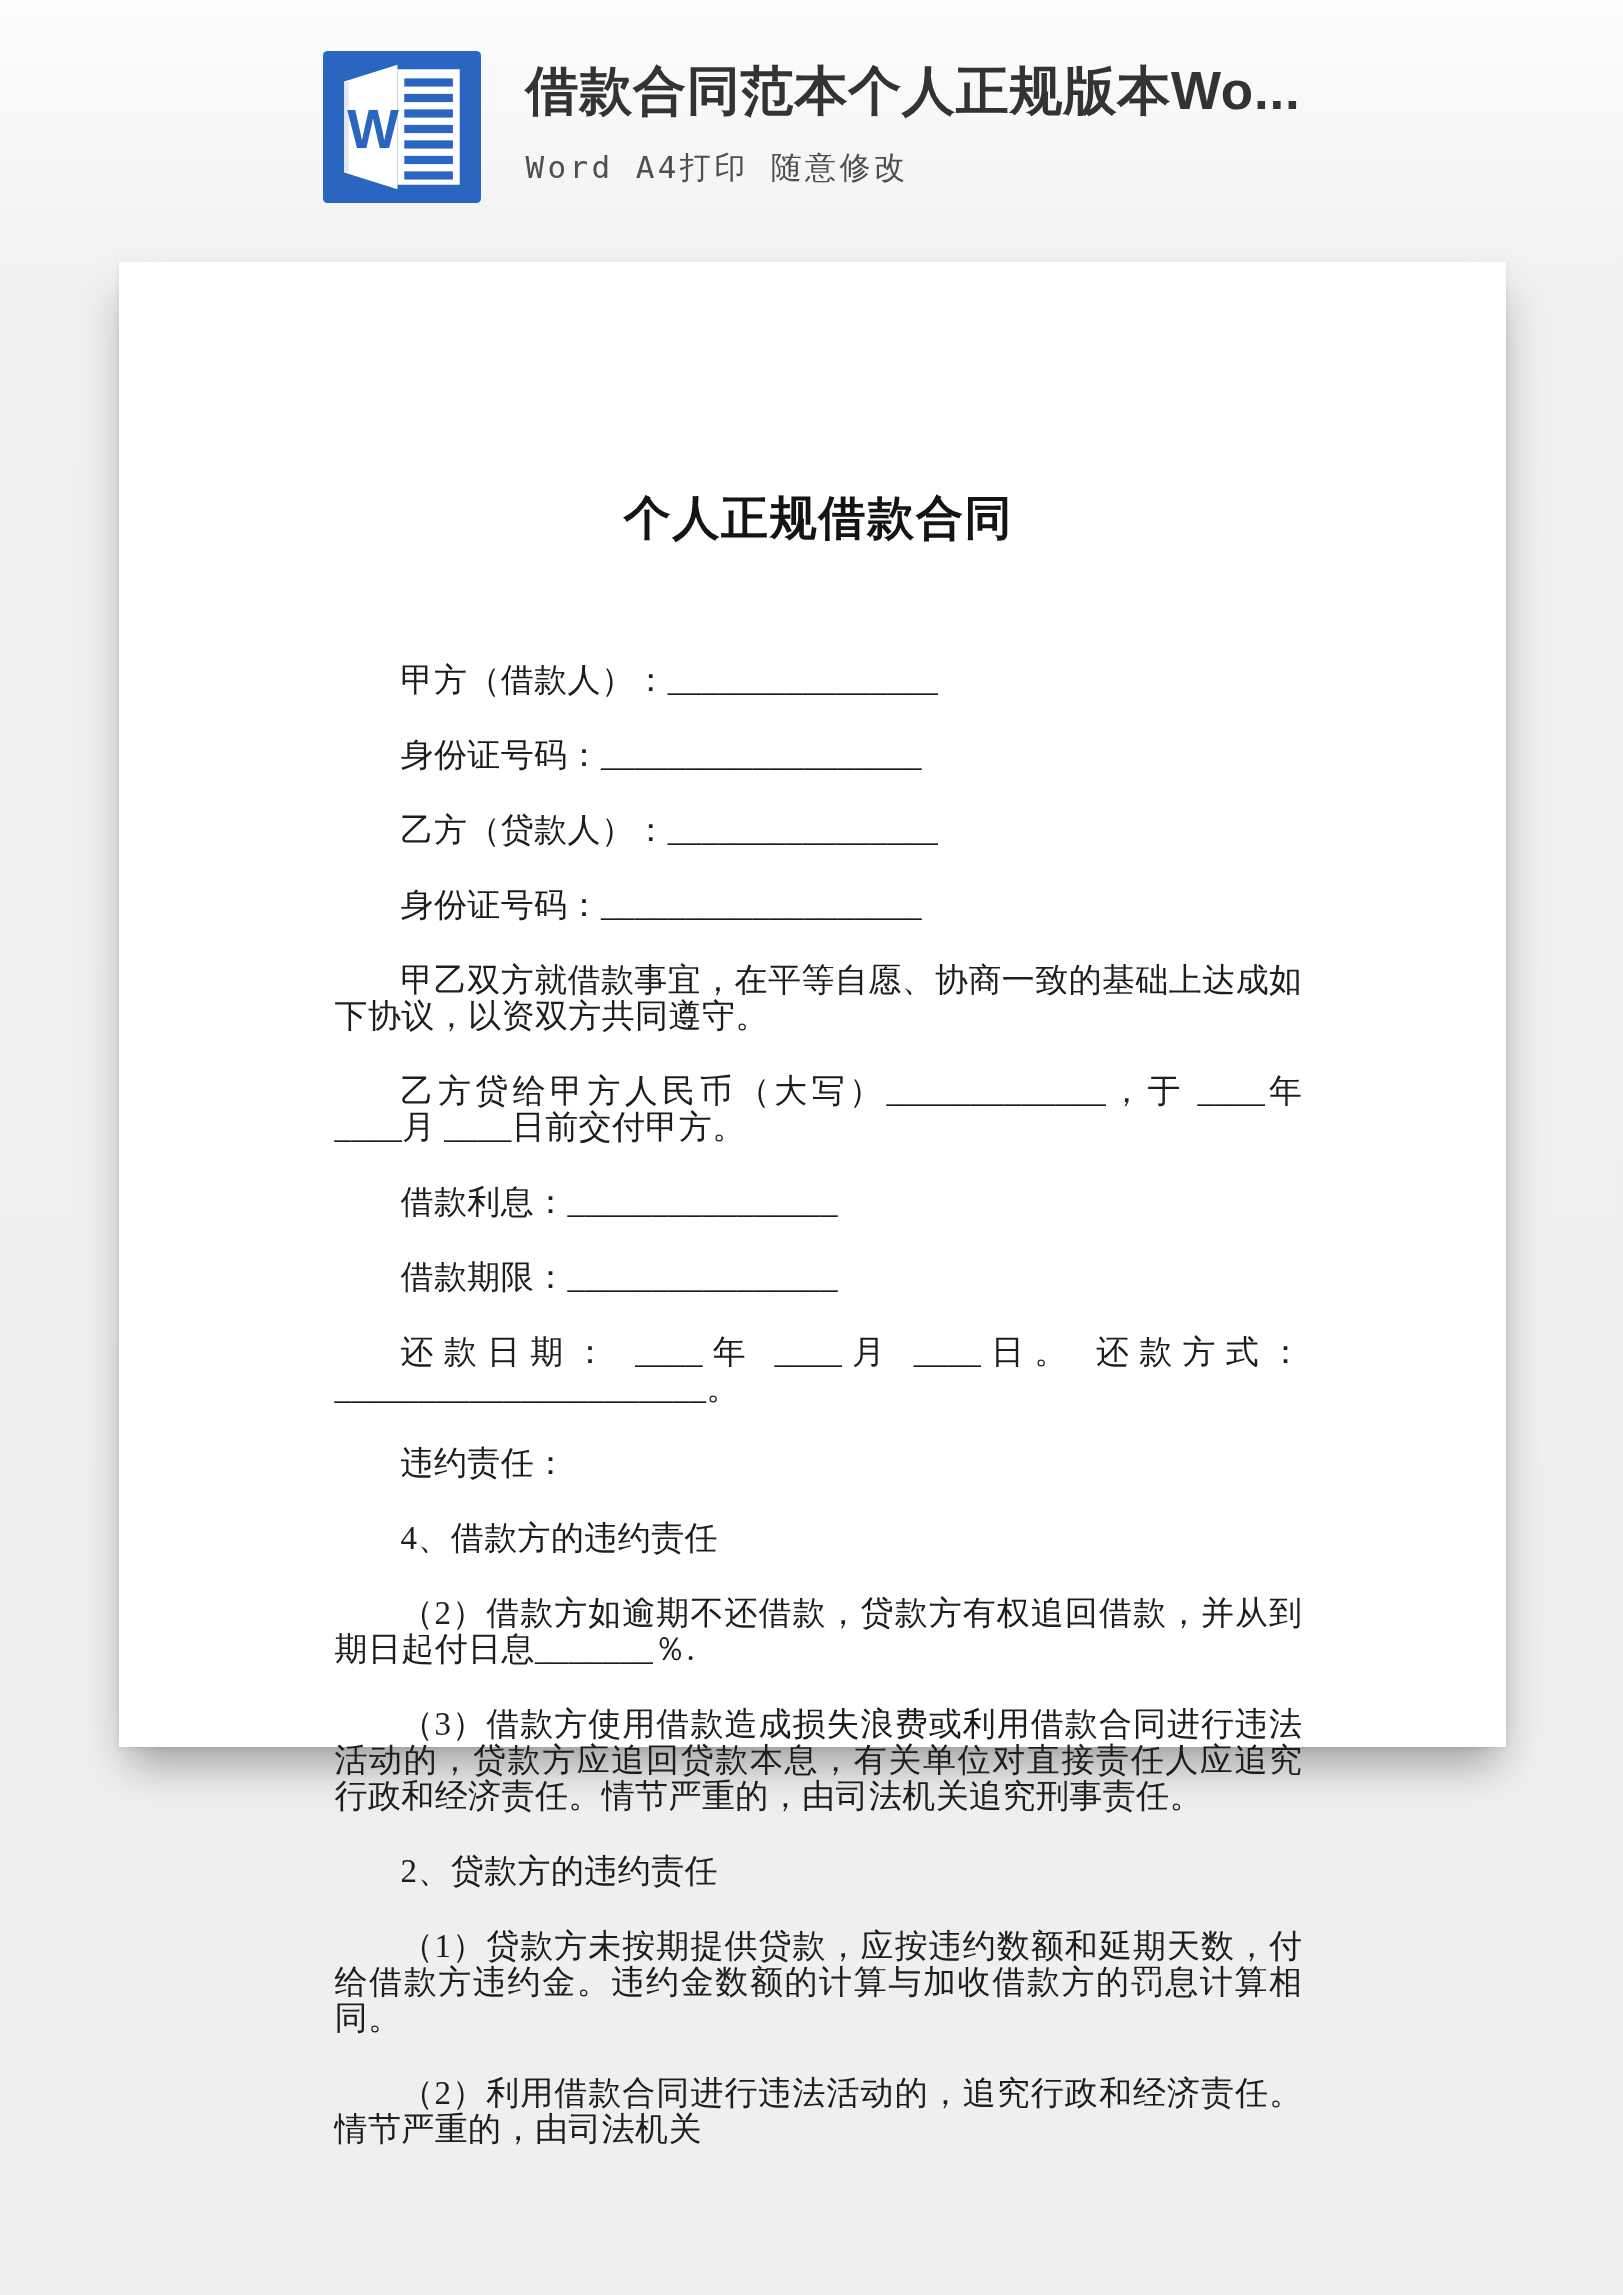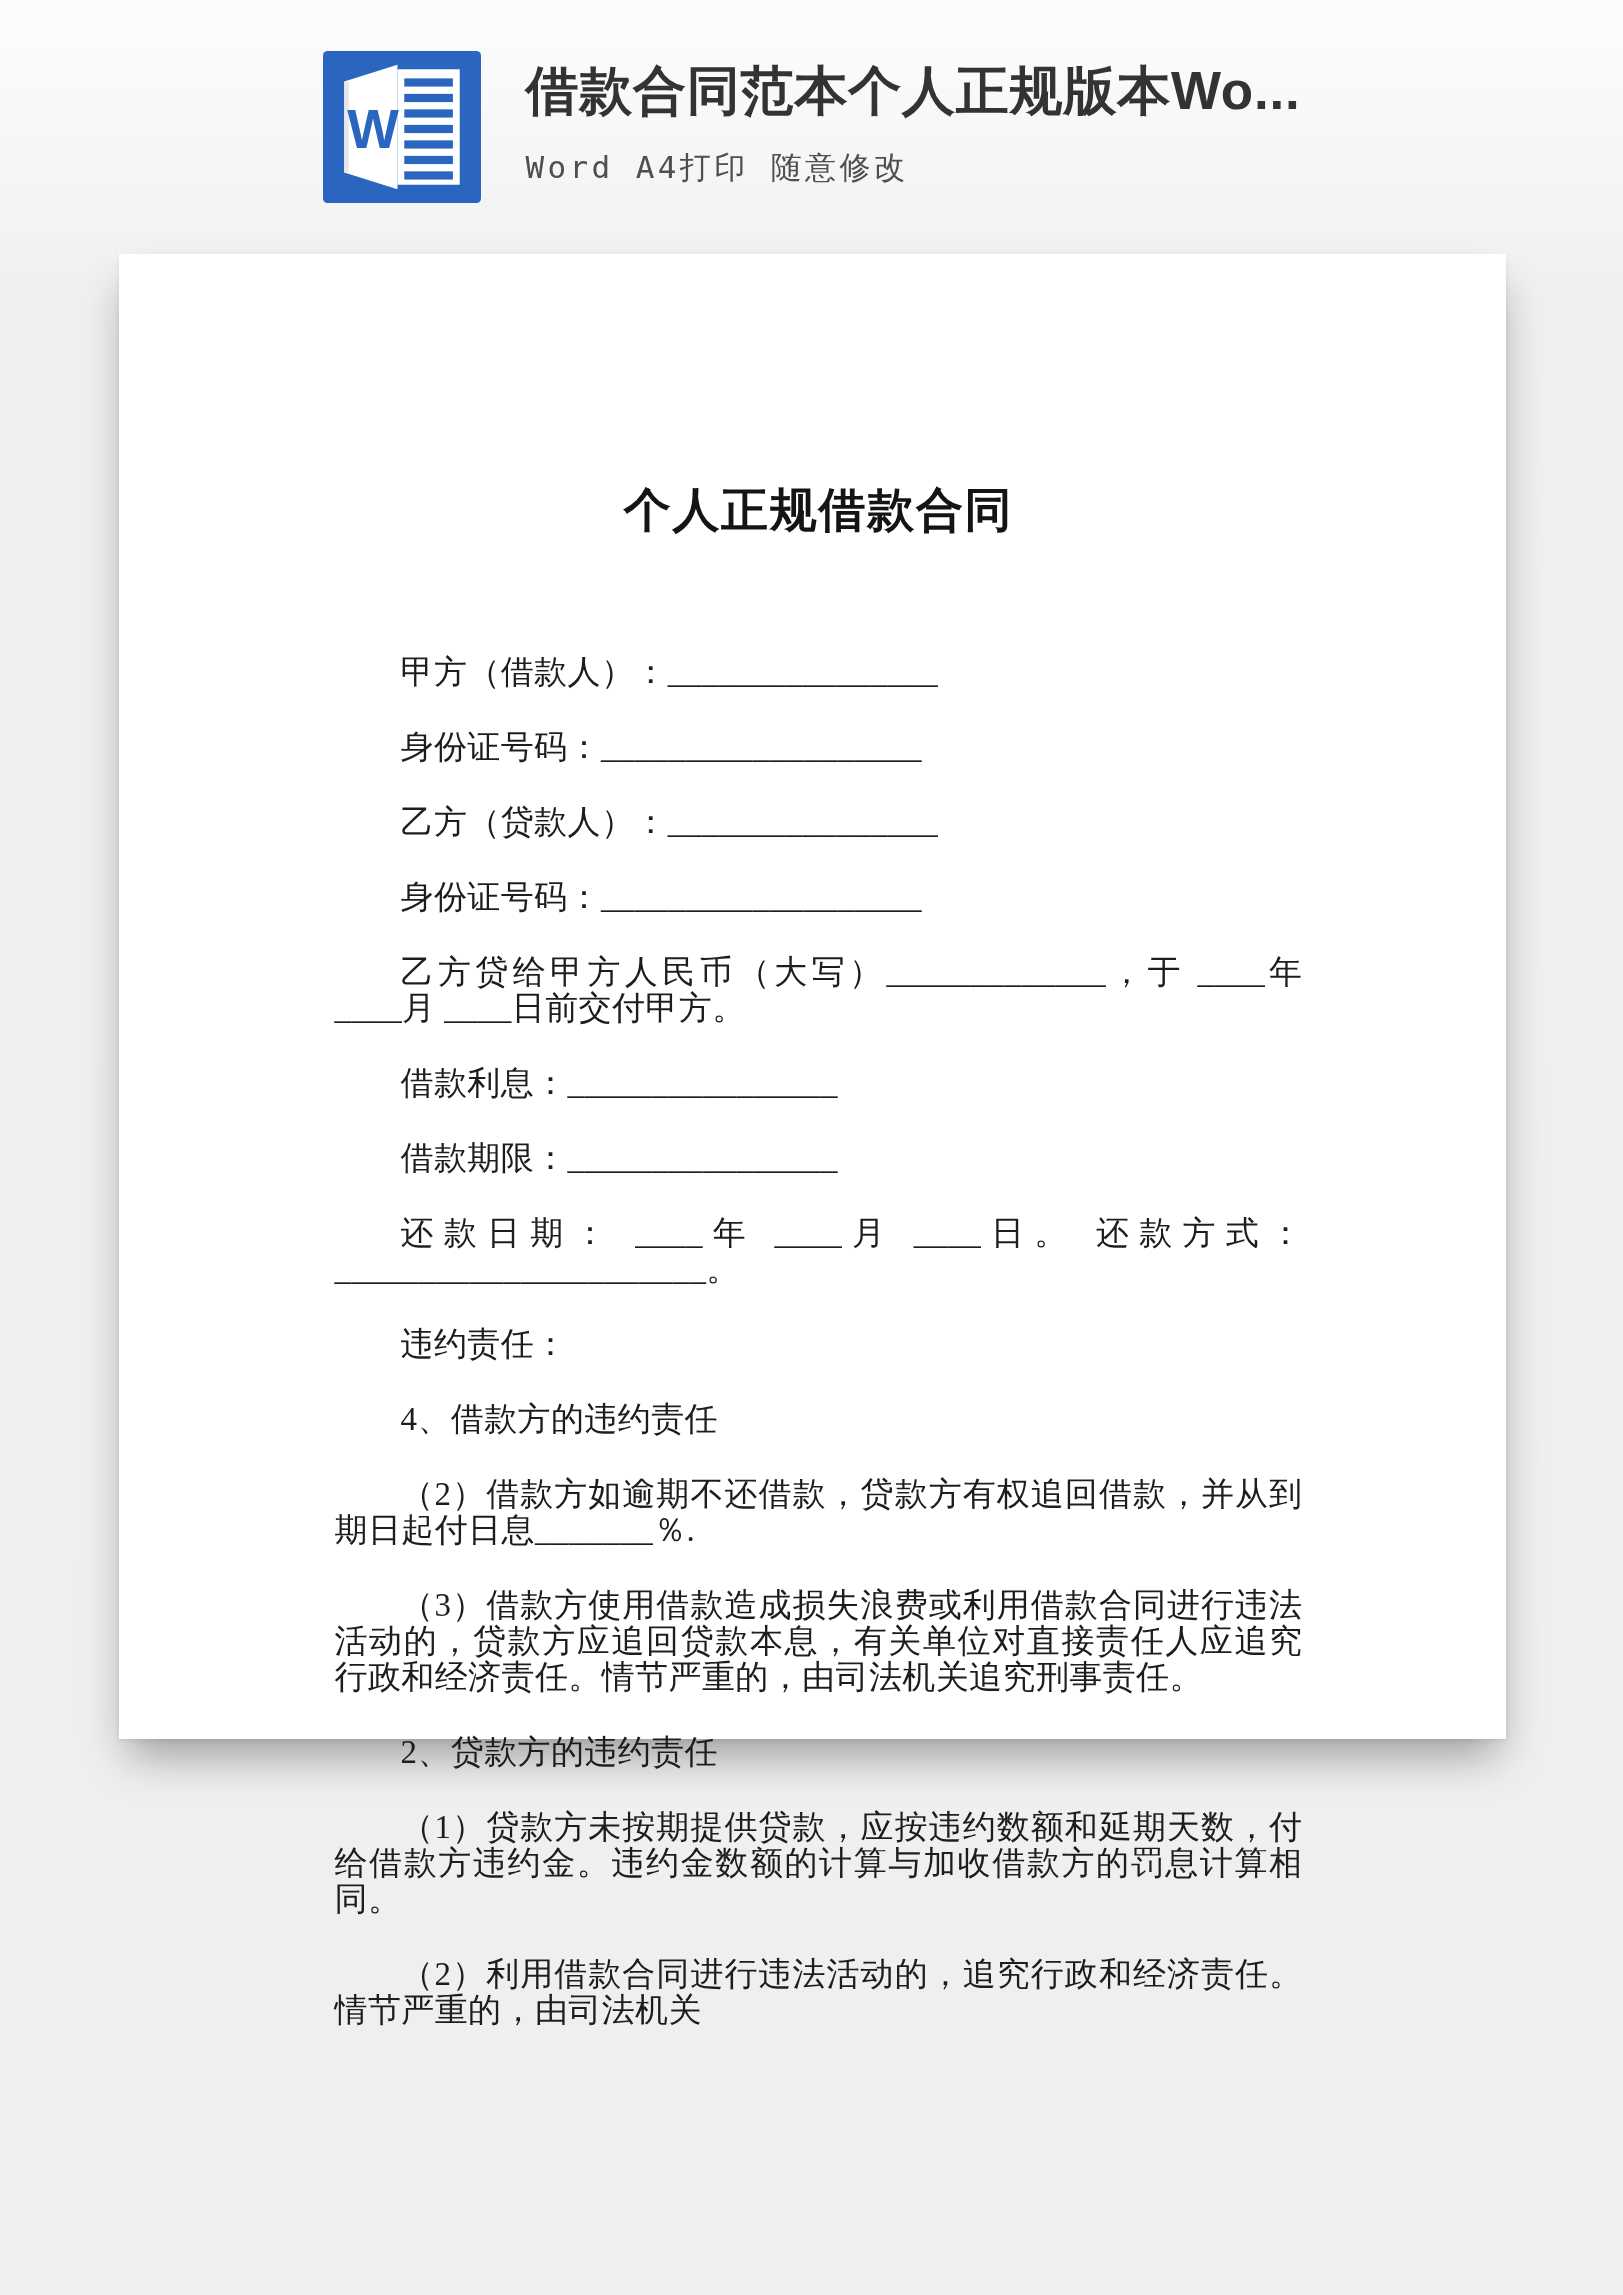--- a/index.html
+++ b/index.html
@@ -36,21 +36,21 @@
     font-size: 31px;
     line-height: 34px;
     color: #4f4f4f;
     letter-spacing: 3.4px;
   }
 
   
   .page {
     width: 1387px;
     height: 1485px;
-    margin: 4px auto;
+    margin: 12px auto;
     background: #ffffff;
     box-sizing: border-box;
     padding: 230px 203px 0 216px;
     box-shadow: 0 1.7px 5px rgba(0,0,0,0.07), 0 24px 42px -8.5px rgba(0,0,0,0.35);
   }
   .doc-title {
     margin: 0 0 118px 0;
     text-align: center;
     font-size: 47px;
     line-height: 52px;
@@ -101,20 +101,21 @@
     </div>
   </header>
 
   <main class="page">
     <h1 class="doc-title">个人正规借款合同</h1>
 
     <p>甲方（借款人）：________________</p>
     <p>身份证号码：___________________</p>
     <p>乙方（贷款人）：________________</p>
     <p>身份证号码：___________________</p>
+    <p>甲乙双方就借款事宜，在平等自愿、协商一致的基础上达成如下协议，以资双方共同遵守。</p>
     <p>乙方贷给甲方人民币（大写）_____________，于 ____年 ____月 ____日前交付甲方。</p>
     <p>借款利息：________________</p>
     <p>借款期限：________________</p>
     <p>还款日期： ____年 ____月 ____日。 还款方式：______________________。</p>
     <p>违约责任：</p>
     <p>4、借款方的违约责任</p>
     <p>（2）借款方如逾期不还借款，贷款方有权追回借款，并从到期日起付日息_______％.</p>
     <p>（3）借款方使用借款造成损失浪费或利用借款合同进行违法活动的，贷款方应追回贷款本息，有关单位对直接责任人应追究行政和经济责任。情节严重的，由司法机关追究刑事责任。</p>
     <p>2、贷款方的违约责任</p>
     <p>（1）贷款方未按期提供贷款，应按违约数额和延期天数，付给借款方违约金。违约金数额的计算与加收借款方的罚息计算相同。</p>

